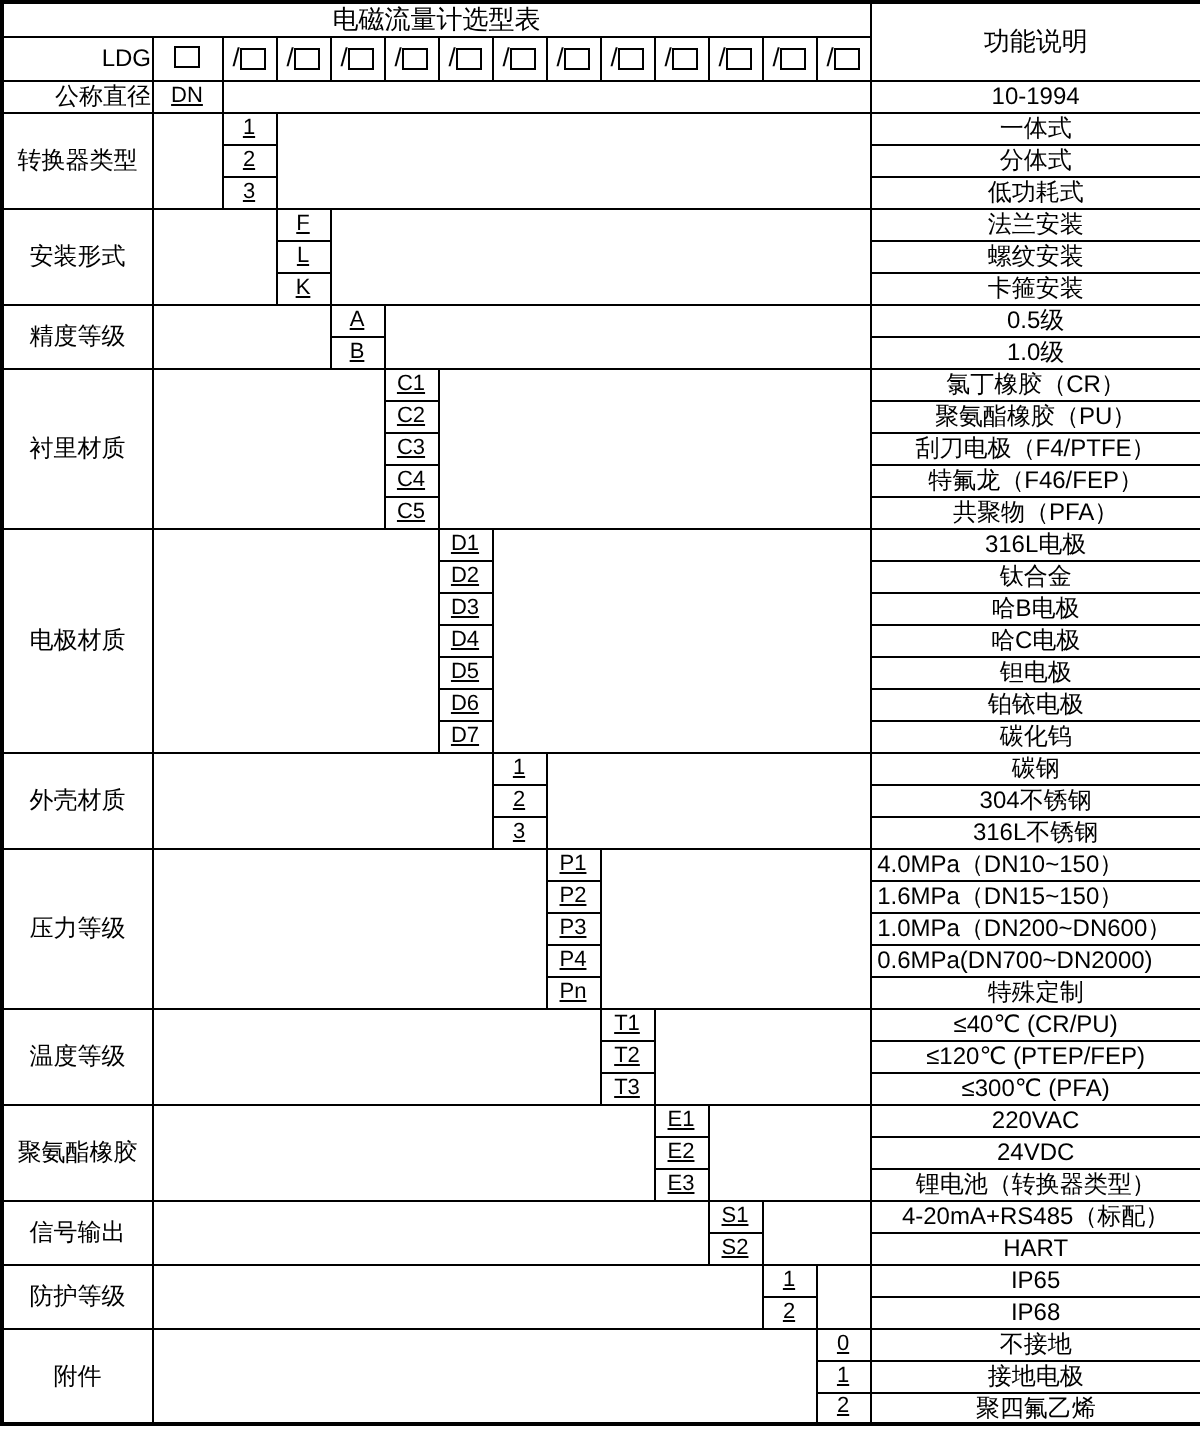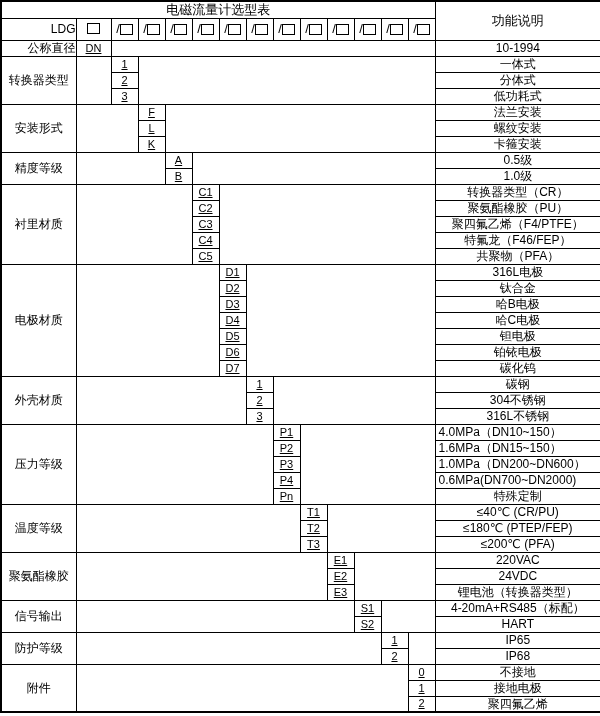--- a/index.html
+++ b/index.html
@@ -141,29 +141,29 @@
         </tr>
         <tr>
           <td class="code-cell">B</td>
           <td class="fn-cell">1.0级</td>
         </tr>
         <tr>
           <td class="name-cell" rowspan="5">衬里材质</td>
           <td colspan="4" rowspan="5"></td>
           <td class="code-cell">C1</td>
           <td colspan="8" rowspan="5"></td>
-          <td class="fn-cell">转换器类型（CR）</td>
+          <td class="fn-cell">氯丁橡胶（CR）</td>
         </tr>
         <tr>
           <td class="code-cell">C2</td>
           <td class="fn-cell">聚氨酯橡胶（PU）</td>
         </tr>
         <tr>
           <td class="code-cell">C3</td>
-          <td class="fn-cell">聚四氟乙烯（F4/PTFE）</td>
+          <td class="fn-cell">刮刀电极（F4/PTFE）</td>
         </tr>
         <tr>
           <td class="code-cell">C4</td>
           <td class="fn-cell">特氟龙（F46/FEP）</td>
         </tr>
         <tr>
           <td class="code-cell">C5</td>
           <td class="fn-cell">共聚物（PFA）</td>
         </tr>
         <tr>
@@ -237,25 +237,25 @@
         </tr>
         <tr>
           <td class="name-cell" rowspan="3">温度等级</td>
           <td colspan="8" rowspan="3"></td>
           <td class="code-cell">T1</td>
           <td colspan="4" rowspan="3"></td>
           <td class="fn-cell">≤40℃ (CR/PU)</td>
         </tr>
         <tr>
           <td class="code-cell">T2</td>
-          <td class="fn-cell">≤180℃ (PTEP/FEP)</td>
+          <td class="fn-cell">≤120℃ (PTEP/FEP)</td>
         </tr>
         <tr>
           <td class="code-cell">T3</td>
-          <td class="fn-cell">≤200℃ (PFA)</td>
+          <td class="fn-cell">≤300℃ (PFA)</td>
         </tr>
         <tr>
           <td class="name-cell" rowspan="3">聚氨酯橡胶</td>
           <td colspan="9" rowspan="3"></td>
           <td class="code-cell">E1</td>
           <td colspan="3" rowspan="3"></td>
           <td class="fn-cell">220VAC</td>
         </tr>
         <tr>
           <td class="code-cell">E2</td>

